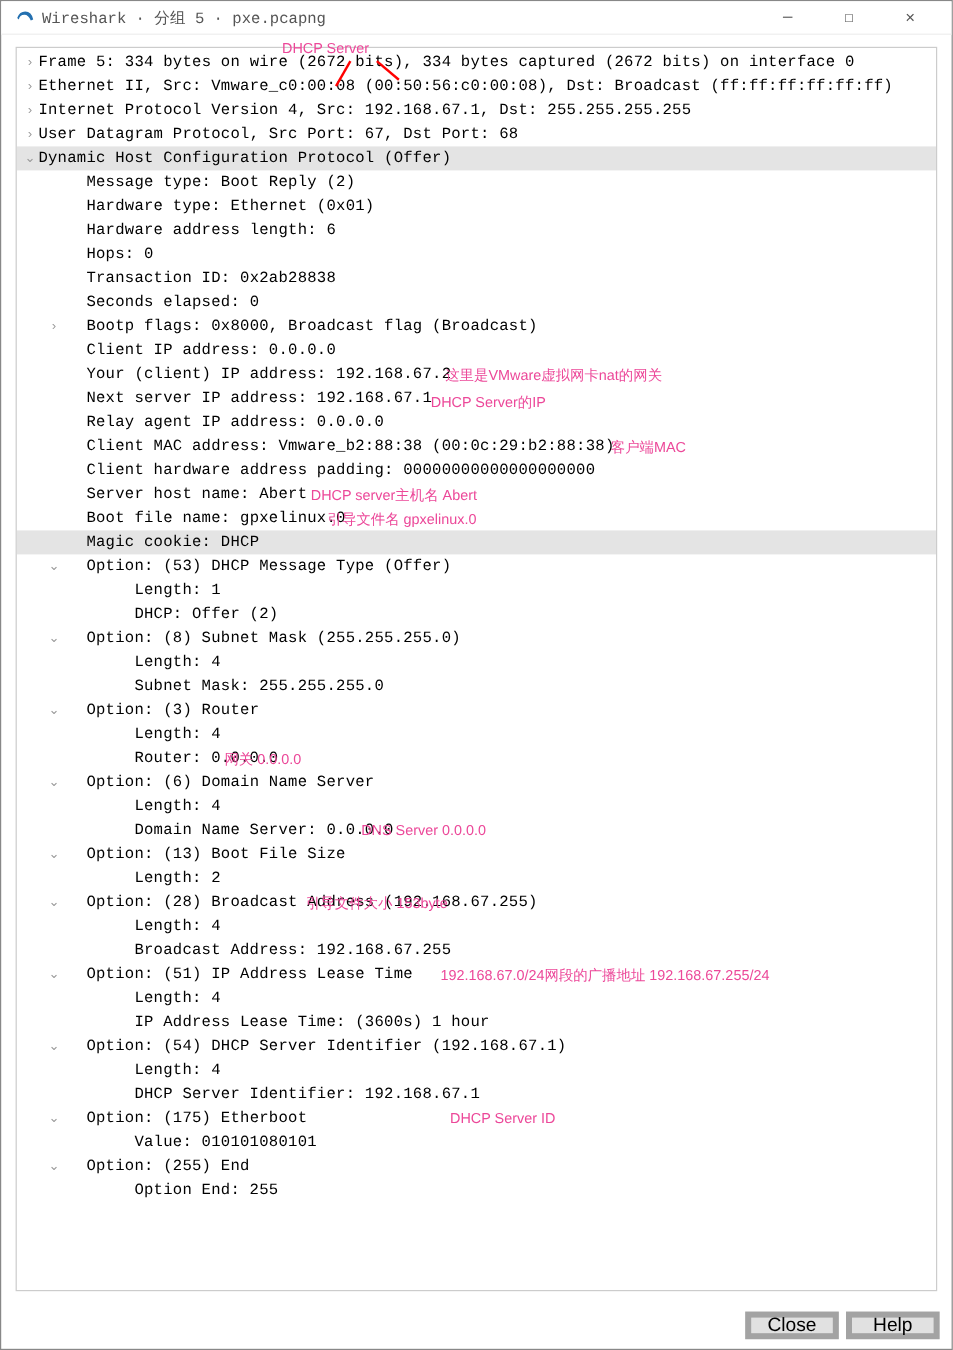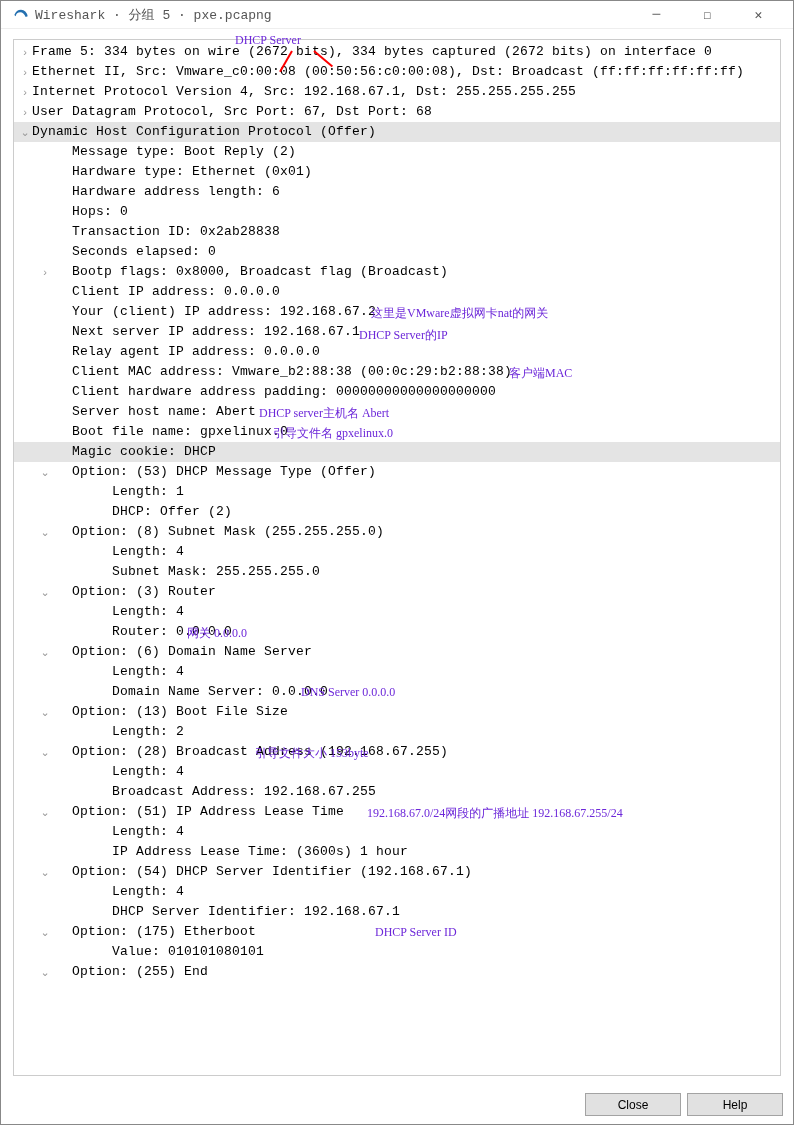--- a/index.html
+++ b/index.html
@@ -10,24 +10,24 @@
 .titlebar .ctrl { width: 45px; height: 28px; display: flex; align-items: center; justify-content: center; color: #555; }
 .content { position: absolute; top: 38px; left: 12px; right: 12px; bottom: 48px; border: 1px solid #ccc; overflow: auto; background: #fff; }
 .tree { padding: 2px 0 10px 0; line-height: 20px; white-space: nowrap; }
 .row { display: flex; align-items: center; min-height: 20px; padding: 0 4px; cursor: default; }
 .arrow { width: 14px; color: #999; flex-shrink: 0; text-align: center; font-family: sans-serif; font-size: 11px; }
 .i0 .txt { padding-left: 0px; }
 .i1 .txt { padding-left: 20px; }
 .i2 .txt { padding-left: 40px; }
 .hl { background: #e4e4e4; }
 .txt { letter-spacing: 0.2px; }
-.anno { position: absolute; color: #6d28d9; font-family: Liberation Serif, serif; font-size: 12px; white-space: nowrap; pointer-events: none; text-align: right; }
+.anno { position: absolute; color: #ec4899; font-family: Liberation Sans, sans-serif; font-size: 12px; white-space: nowrap; pointer-events: none; text-align: right; }
 .line { position: absolute; background: #ff0000; pointer-events: none; }
 .footer { position: absolute; bottom: 8px; right: 10px; display: flex; gap: 6px; }
-.btn { width: 96px; height: 23px; border: 1px solid #a3a3a3; background: #e1e1e1; font-family: sans-serif; font-size: 12px; display: flex; align-items: center; justify-content: center; }
+.btn { width: 78px; height: 23px; border: 5px solid #a3a3a3; background: #e1e1e1; font-family: sans-serif; font-size: 16px; display: flex; align-items: center; justify-content: center; }
 </style>
 </head>
 <body>
 
 <div class="titlebar">
   <svg class="icon" viewBox="0 0 24 24">
       <path fill="#2470b0" d="M2 12 q3 -8 10 -8 q8 0 10 10 l-3 1 q-3 -7 -8 -7 q-6 0 -7 6 z"></path>
     </svg>
   <span>Wireshark · 分组 5 · pxe.pcapng</span>
   <div class="ctrls">
@@ -219,20 +219,24 @@
         <span class="arrow" style="margin-left: 20px;">⌄</span>
         <span class="txt">Option: (175) Etherboot</span>
       </div>
       <div class="row i2">
         <span class="arrow" style="margin-left: 40px;"></span>
         <span class="txt">Value: 010101080101</span>
       </div>
       <div class="row i1">
         <span class="arrow" style="margin-left: 20px;">⌄</span>
         <span class="txt">Option: (255) End</span>
+      </div>
+      <div class="row i2">
+        <span class="arrow" style="margin-left: 40px;"></span>
+        <span class="txt">Option End: 255</span>
       </div>
     </div>
 </div>
 
 <div class="anno" style="top:32px;left:234px">DHCP Server</div>
 <div class="line" style="top:50px;left:290px;width:2px;height:24px;transform:rotate(30deg);transform-origin:top center"></div>
 <div class="line" style="top:50px;left:312px;width:2px;height:24px;transform:rotate(-50deg);transform-origin:top center"></div>
 <div class="anno" style="top:304px;left:370px">这里是VMware虚拟网卡nat的网关</div>
 <div class="anno" style="top:326px;left:358px">DHCP Server的IP</div>
 <div class="anno" style="top:364px;left:508px">客户端MAC</div>

